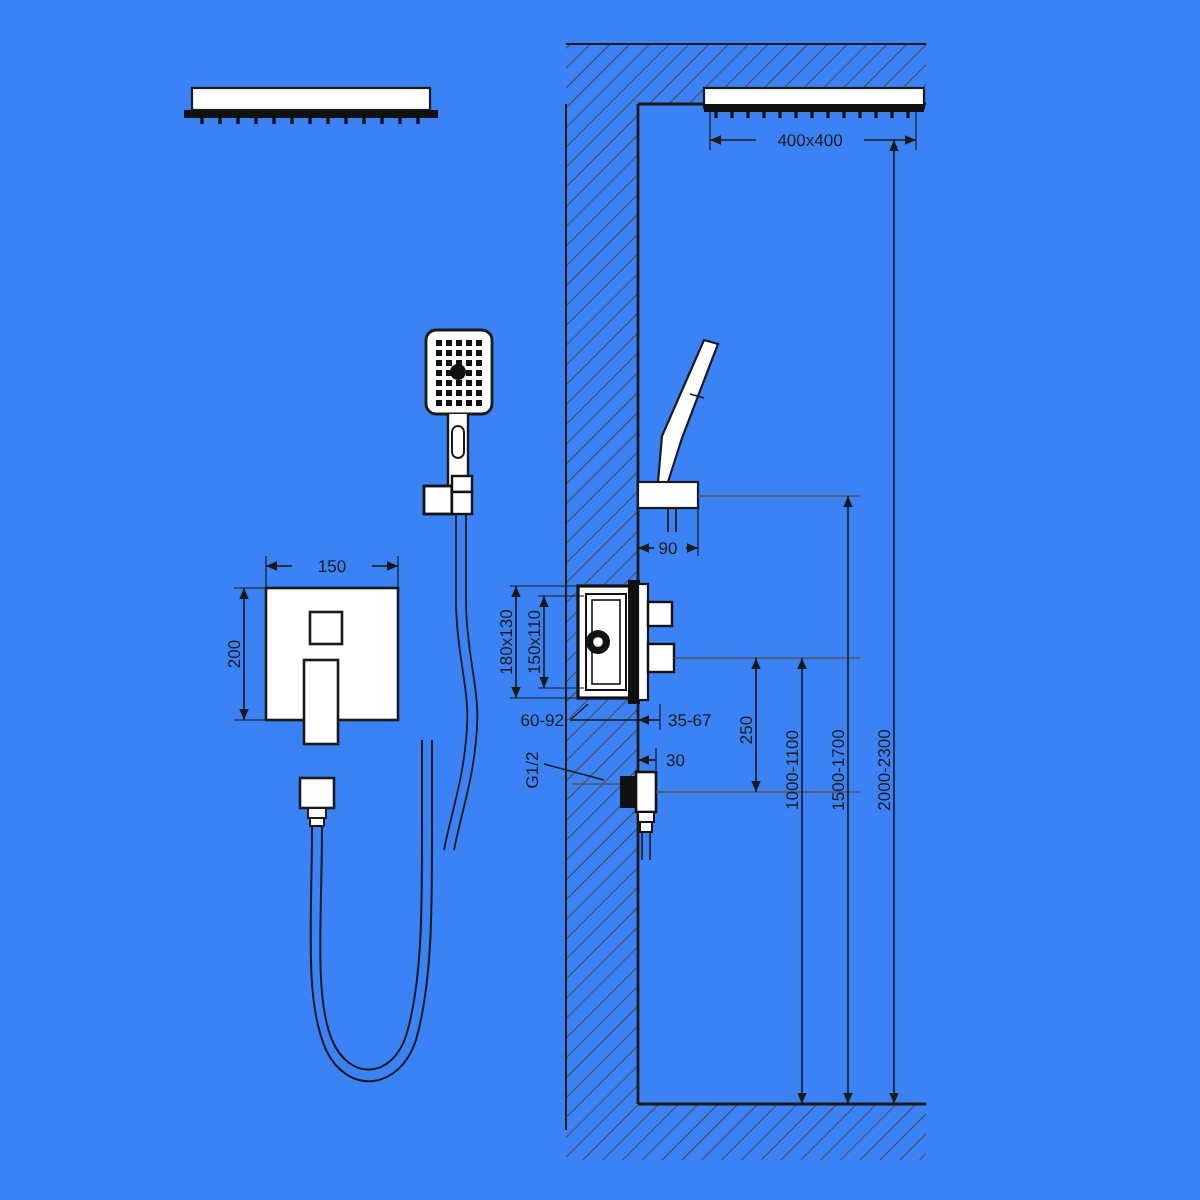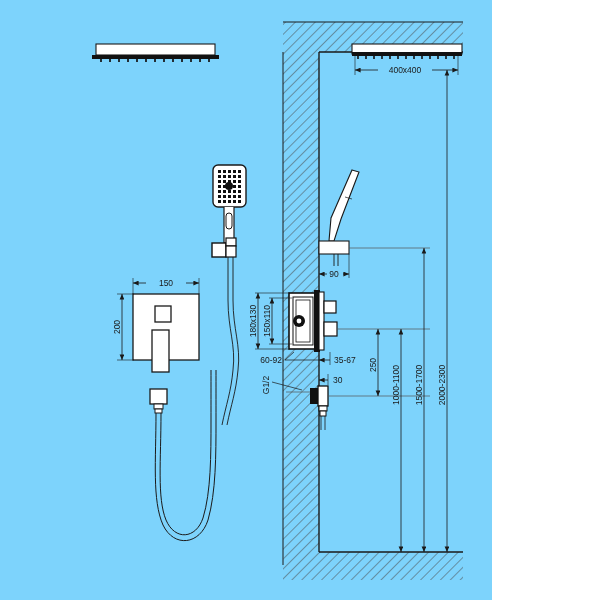--- a/index.html
+++ b/index.html
@@ -1,17 +1,17 @@
 <!DOCTYPE html>
 <html><head>
 <meta charset="utf-8">
 <style>
   html,body{margin:0;padding:0;background:#ffffff;}
   body{width:600px;height:600px;font-family:"Liberation Sans",sans-serif;}
-  #stage{position:relative;width:492px;height:600px;overflow:hidden;background:#7dd3fc;}
+  #stage{position:relative;width:600px;height:600px;overflow:hidden;background:#3b82f6;}
   svg{display:block;}
   .dimtext{font-family:"Liberation Sans",sans-serif;font-size:8.5px;fill:#1a1a1a;}
 </style>
 </head>
 <body>
 
 <div id="stage">
 <svg width="600" height="600" viewBox="0 0 600 600">
   <defs>
     <pattern id="hatch" width="7" height="7" patternTransform="rotate(45)" patternUnits="userSpaceOnUse">

